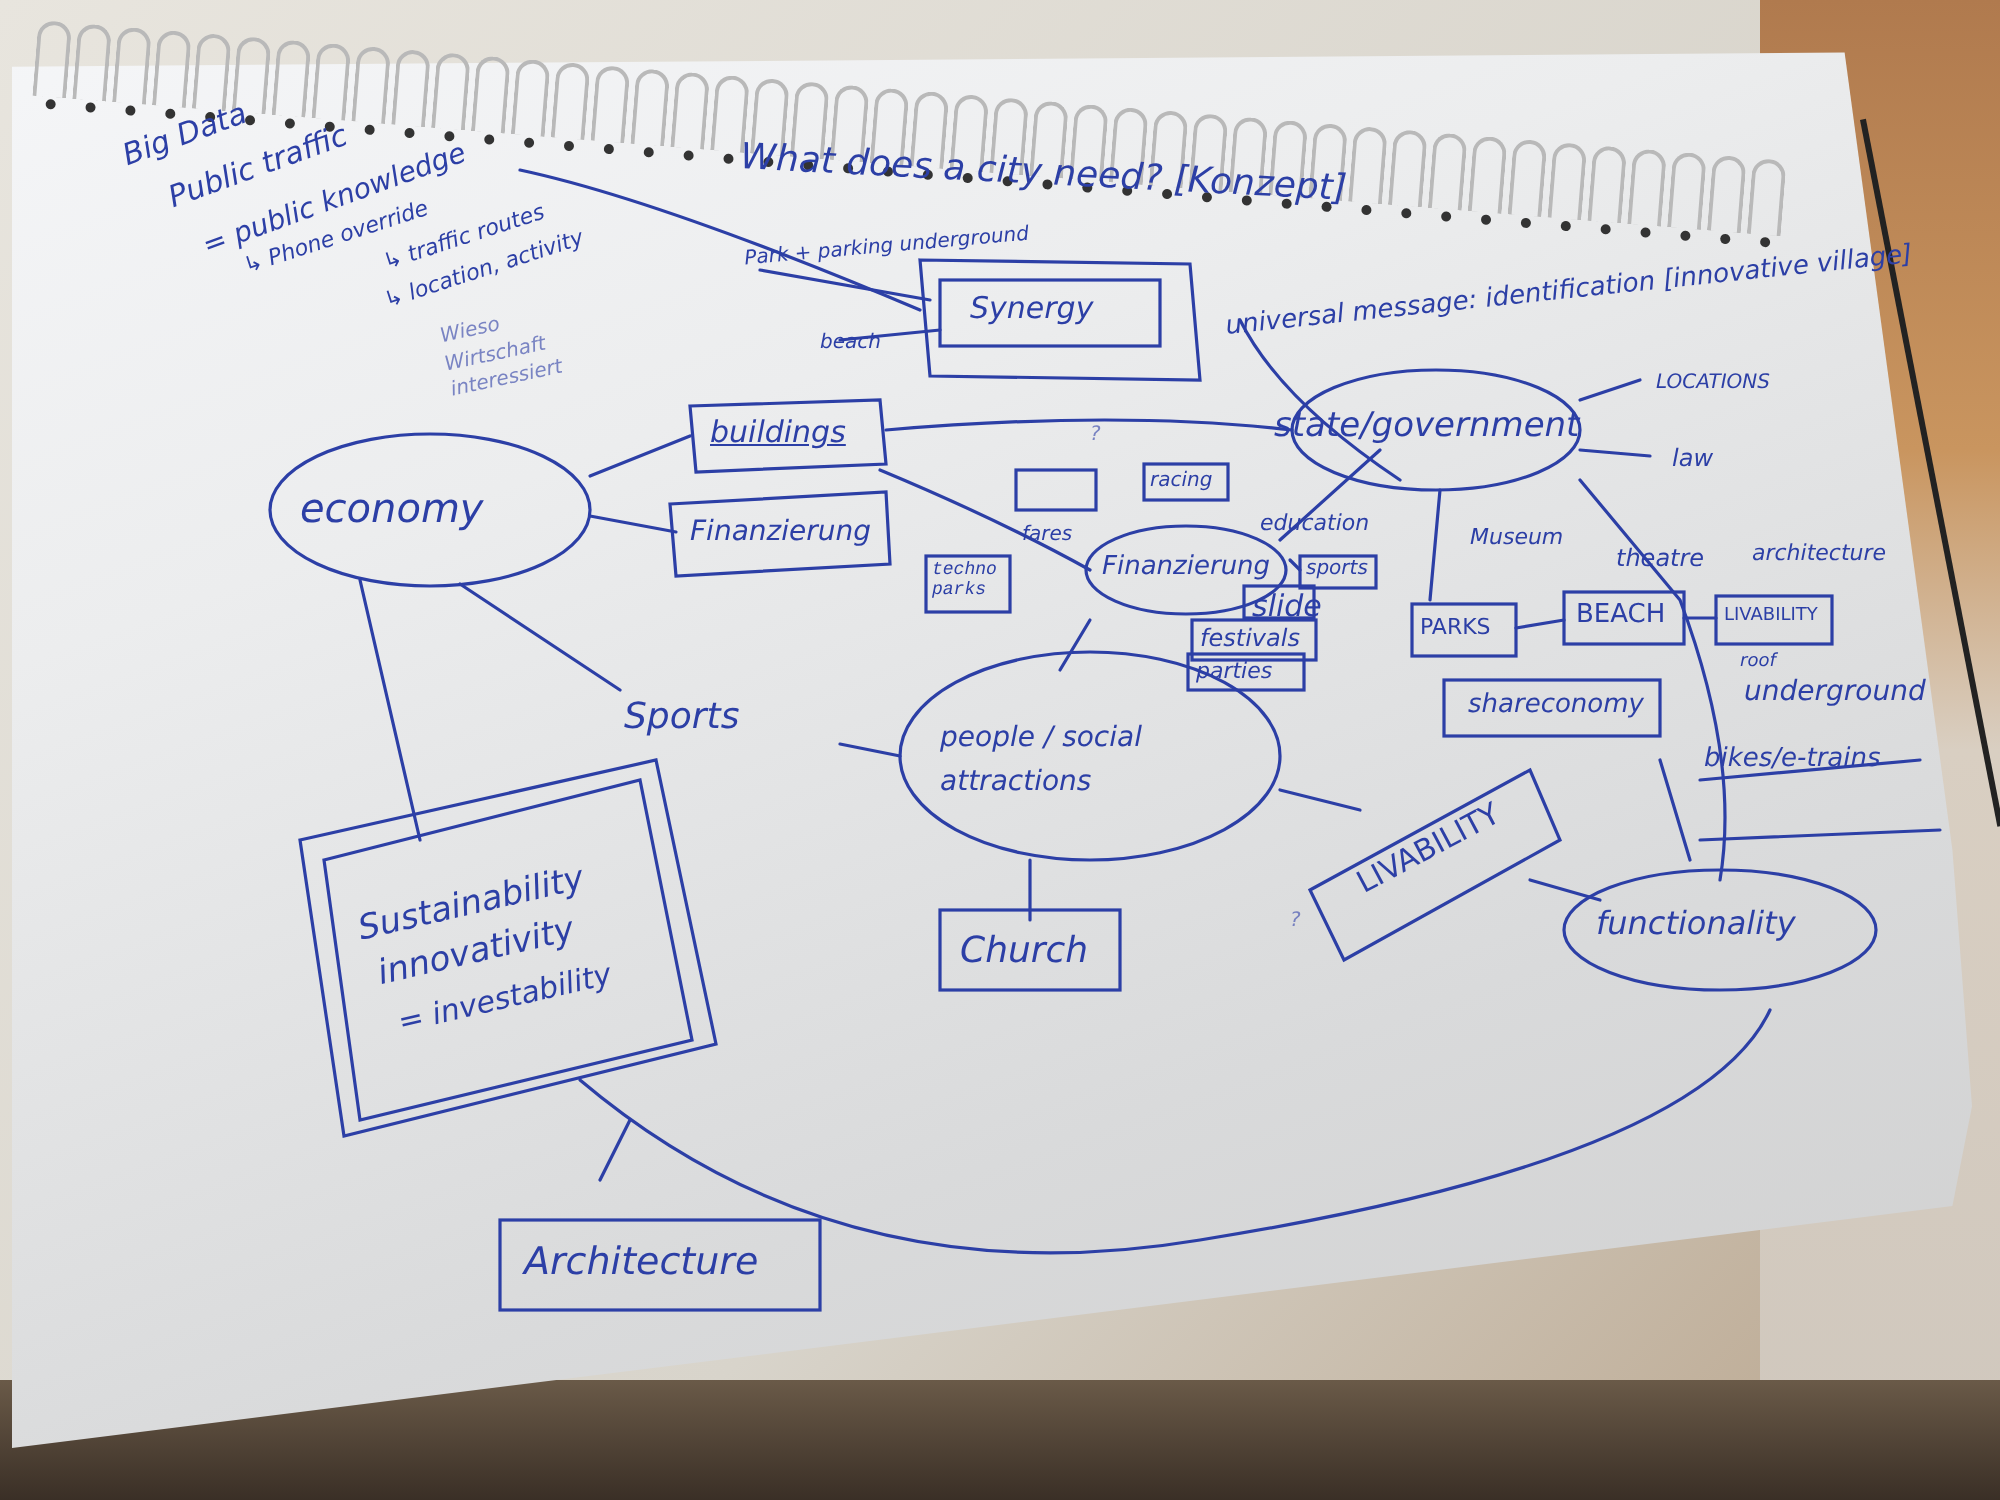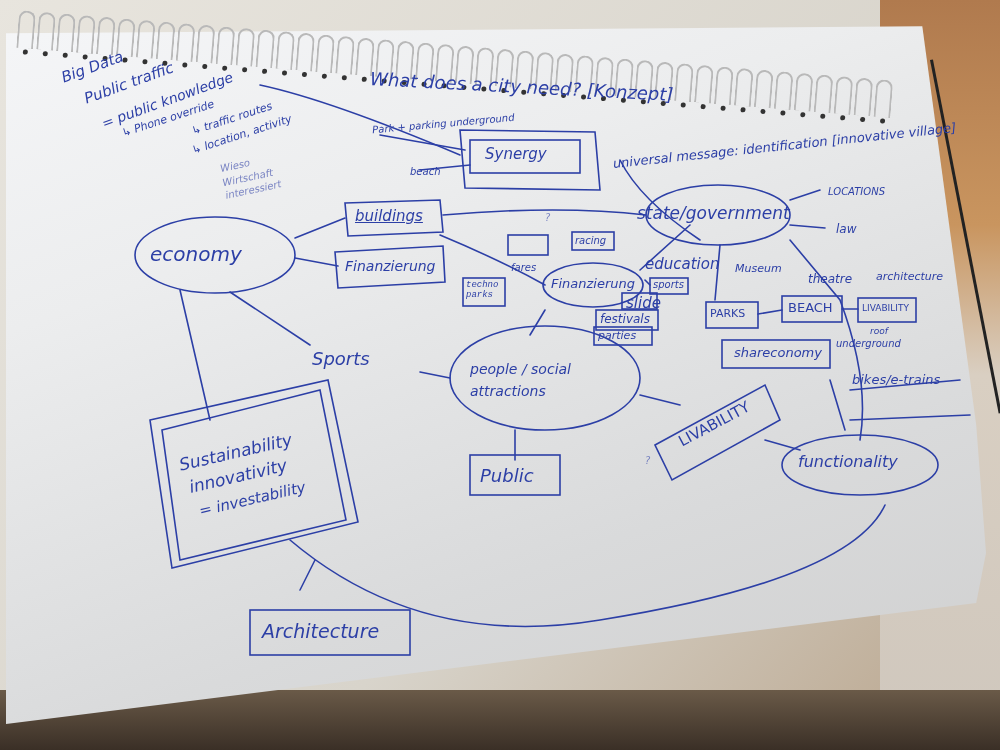--- a/index.html
+++ b/index.html
@@ -162,40 +162,40 @@
 <div class="t" style="left:355px;top:207px;font-size:15px;text-decoration:underline;">buildings</div>
 <div class="t" style="left:345px;top:258px;font-size:14px;">Finanzierung</div>
 <div class="t" style="left:637px;top:203px;font-size:17px;">state/government</div>
 <div class="t" style="left:828px;top:186px;font-size:10px;">LOCATIONS</div>
 <div class="t" style="left:836px;top:222px;font-size:12px;">law</div>
 
 <div class="t" style="left:551px;top:276px;font-size:13px;">Finanzierung</div>
 <div class="t" style="left:511px;top:238px;font-size:10px;margin-top:24px;">fares</div>
 <div class="t" style="left:575px;top:235px;font-size:10px;">racing</div>
 <div class="t" style="left:466px;top:280px;font-size:9px;width:38px;white-space:normal;font-family:Liberation Mono, monospace;">techno parks</div>
-<div class="t" style="left:630px;top:255px;font-size:15px;margin-left:15px;">education</div>
+<div class="t" style="left:630px;top:255px;font-size:11px;">education</div>
 <div class="t" style="left:653px;top:279px;font-size:10px;">sports</div>
 <div class="t" style="left:626px;top:294px;font-size:15px;">slide</div>
 <div class="t" style="left:600px;top:312px;font-size:12px;">festivals</div>
 <div class="t" style="left:598px;top:329px;font-size:11px;">parties</div>
 
 <div class="t" style="left:735px;top:262px;font-size:11px;">Museum</div>
 <div class="t" style="left:808px;top:272px;font-size:12px;">theatre</div>
 <div class="t" style="left:876px;top:270px;font-size:11px;">architecture</div>
 <div class="t" style="left:710px;top:307px;font-size:11px;font-style:normal;">PARKS</div>
 <div class="t" style="left:788px;top:300px;font-size:13px;font-style:normal;">BEACH</div>
 <div class="t" style="left:862px;top:303px;font-size:9px;font-style:normal;">LIVABILITY</div>
 <div class="t" style="left:870px;top:326px;font-size:9px;">roof</div>
-<div class="t" style="left:836px;top:338px;font-size:10px;">underground</div>
+<div class="t" style="left:872px;top:338px;font-size:14px;">underground</div>
 <div class="t" style="left:734px;top:345px;font-size:13px;">shareconomy</div>
 <div class="t" style="left:852px;top:372px;font-size:13px;">bikes/e-trains</div>
 
 <div class="t" style="left:312px;top:348px;font-size:18px;">Sports</div>
 <div class="t" style="left:470px;top:358px;font-size:14px;width:150px;white-space:normal;line-height:22px;">people / social attractions</div>
-<div class="t" style="left:480px;top:465px;font-size:18px;">Public</div>
+<div class="t" style="left:480px;top:465px;font-size:18px;">Church</div>
 
 <div class="t" style="left:178px;top:442px;font-size:17px;transform:rotate(-13deg);">Sustainability</div>
 <div class="t" style="left:188px;top:466px;font-size:17px;transform:rotate(-13deg);">innovativity</div>
 <div class="t" style="left:198px;top:490px;font-size:15px;transform:rotate(-13deg);">= investability</div>
 
 <div class="t" style="left:675px;top:415px;font-size:15px;font-style:normal;transform:rotate(-28deg);">LIVABILITY</div>
 <div class="t" style="left:798px;top:452px;font-size:16px;font-style:italic;">functionality</div>
 <div class="t" style="left:262px;top:620px;font-size:19px;">Architecture</div>
 
 <div class="t faint" style="left:545px;top:212px;font-size:10px;">?</div>

